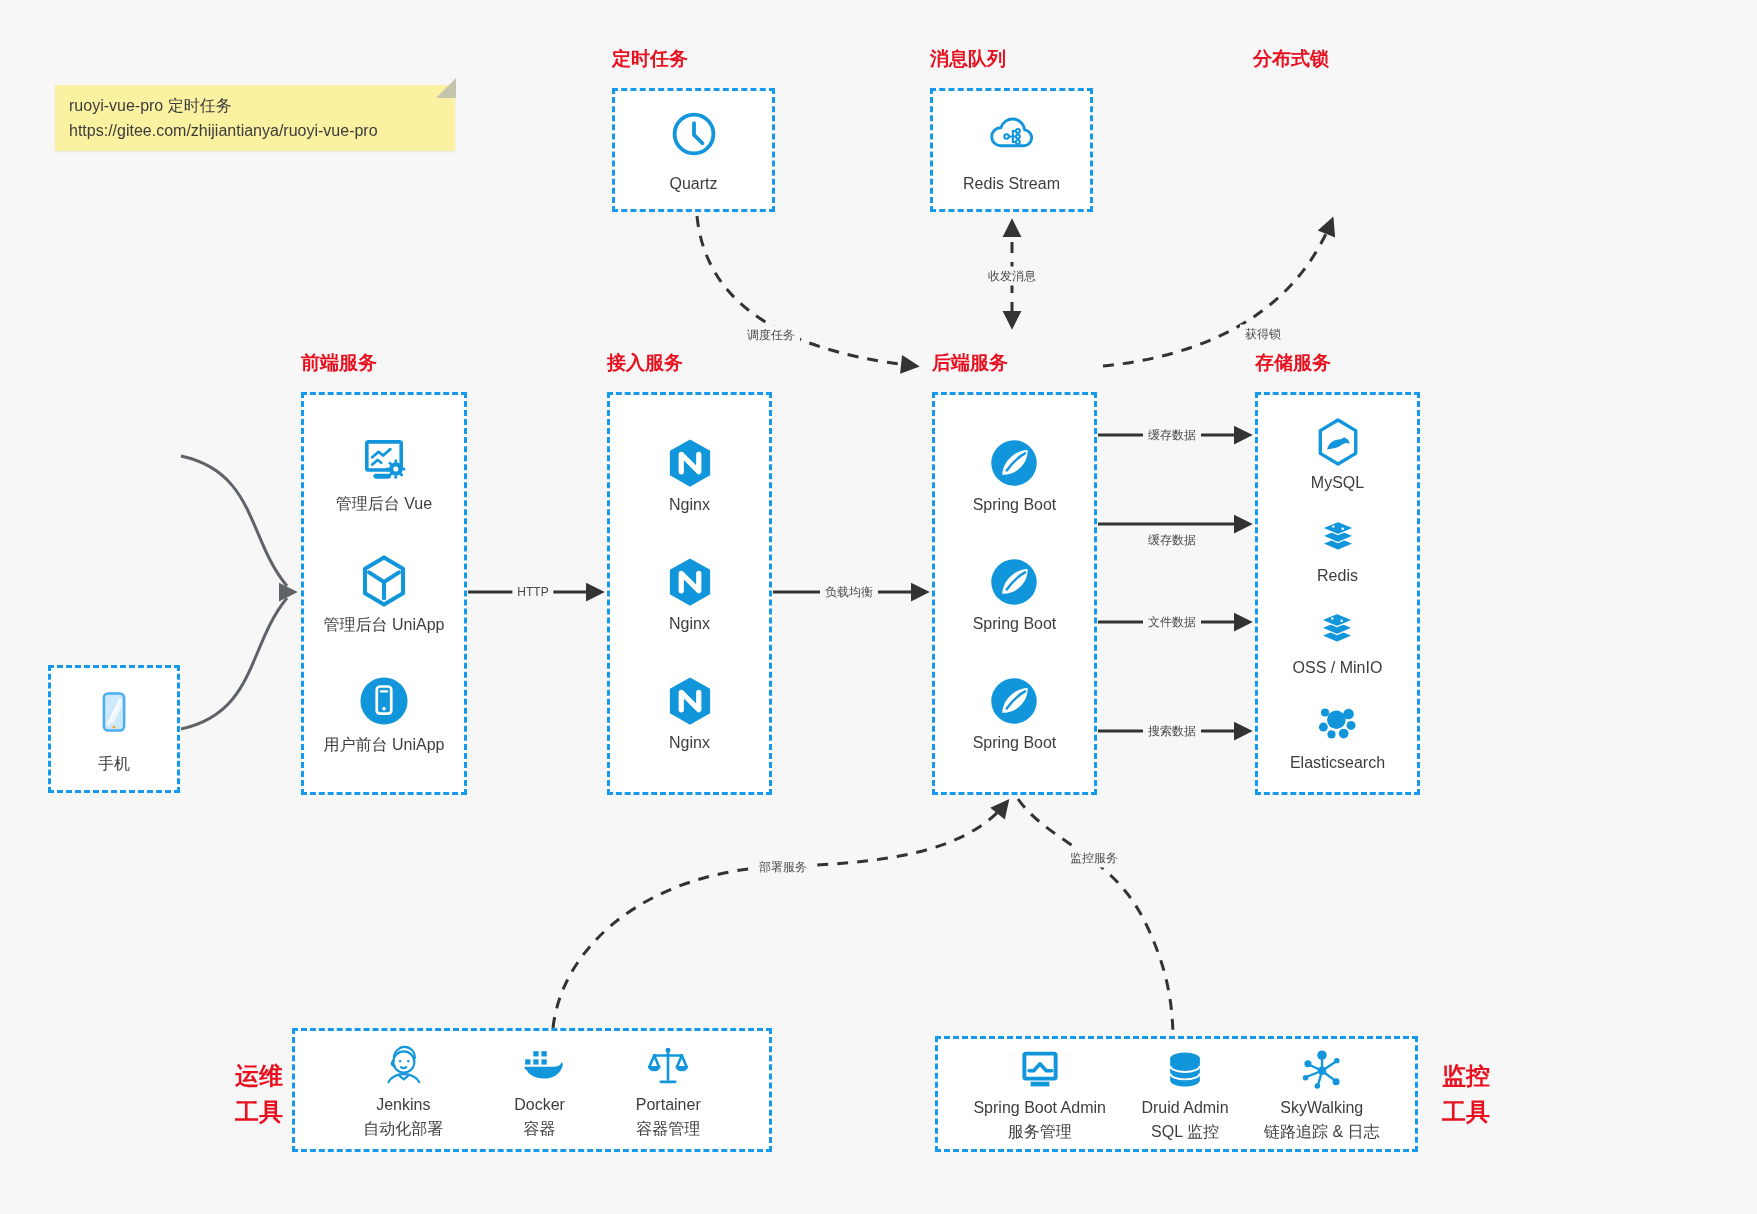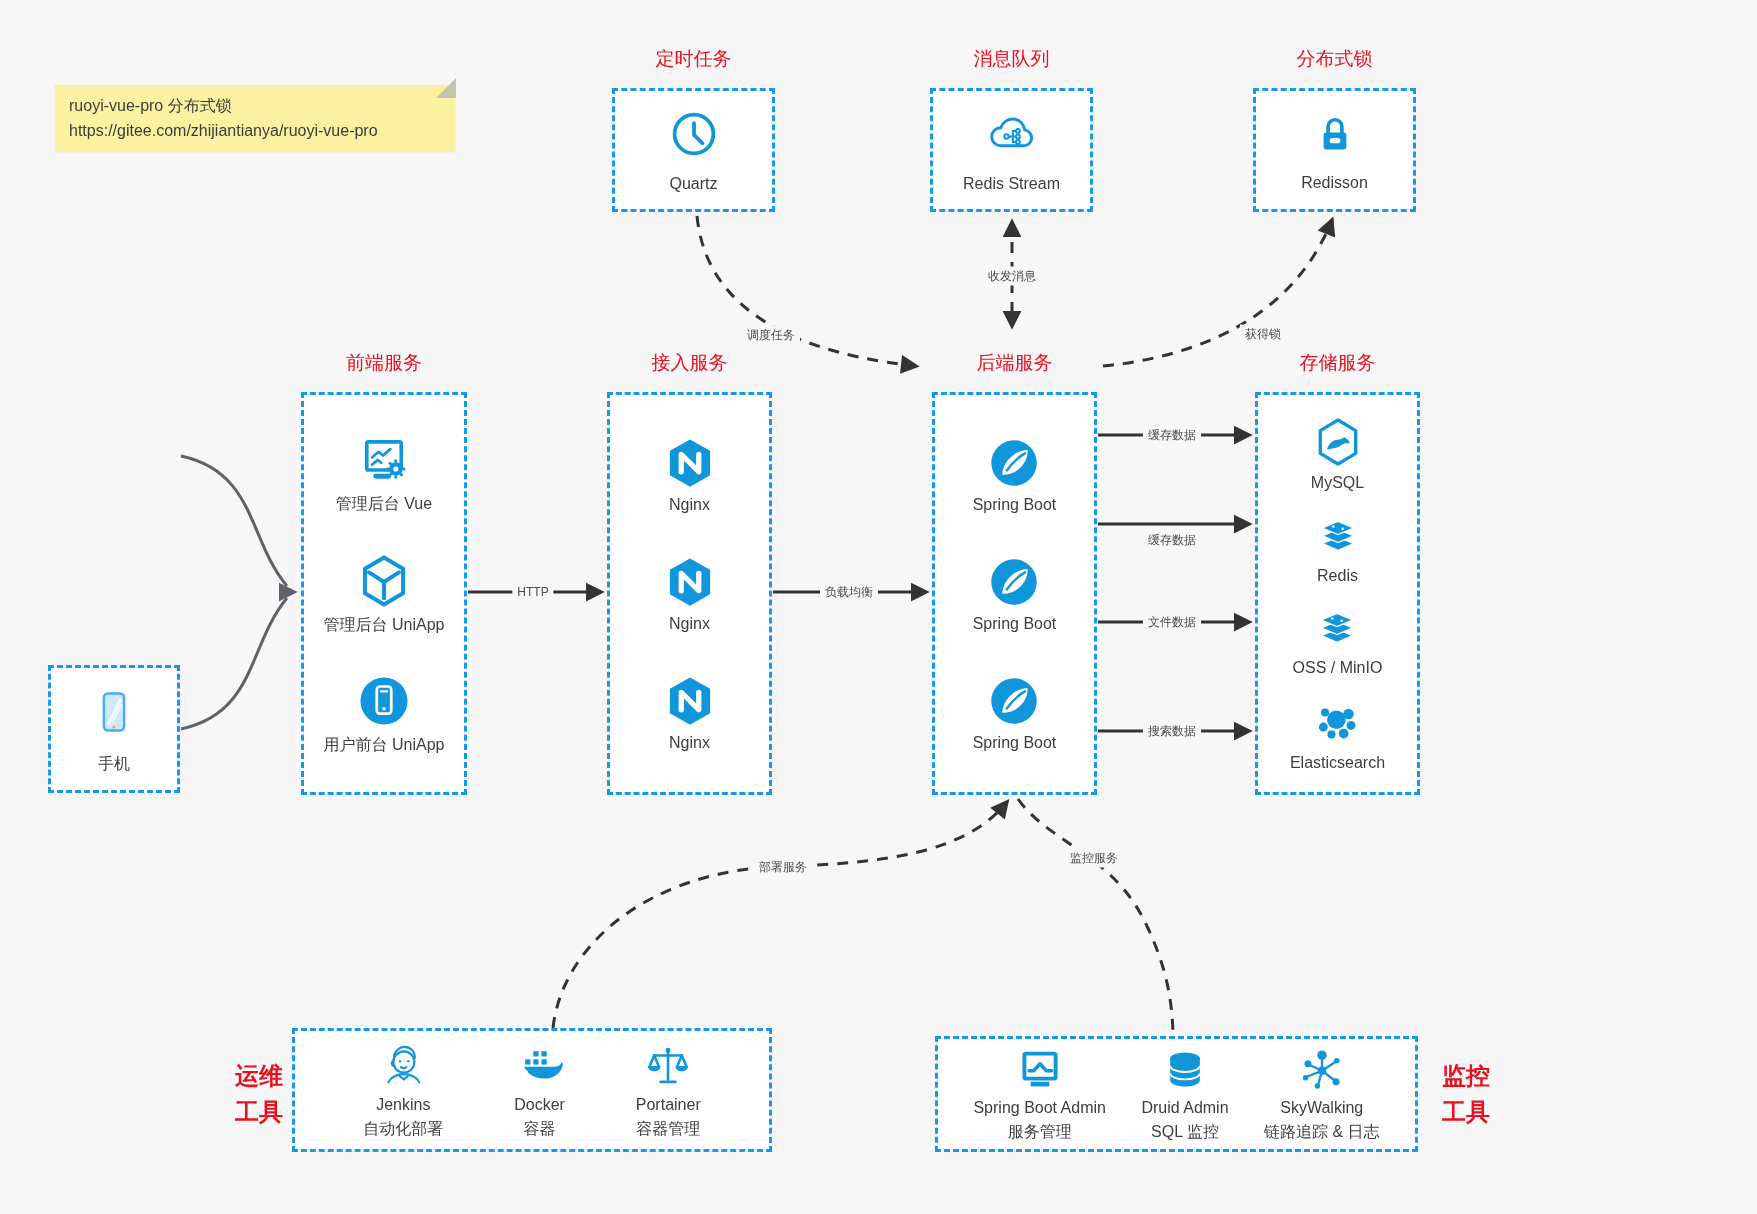--- a/index.html
+++ b/index.html
@@ -6,21 +6,21 @@
   body{font-family:"Liberation Sans","DejaVu Sans",sans-serif;}
   .canvas{position:relative;width:1757px;height:1214px;background:#f7f7f8;overflow:hidden;}
   svg.connectors{position:absolute;left:0;top:0;width:1757px;height:1214px;pointer-events:none;}
 
   .note{position:absolute;left:55px;top:85px;width:400px;height:66px;background:#fbf2a1;
         box-sizing:border-box;padding:9px 14px;font-size:16px;line-height:1.55;color:#3c3c3c;
         box-shadow:0 1px 2px rgba(0,0,0,0.08);}
   .note-fold{position:absolute;right:-1px;top:-7px;width:0;height:0;
         border-left:20px solid transparent;border-bottom:20px solid #c5c5ad;}
 
-  .red-title{position:absolute;color:#e8101e;font-weight:normal;font-size:19px;text-align:center;}
+  .red-title{position:absolute;color:#e8101e;font-weight:bold;font-size:19px;}
   .side-label{position:absolute;color:#e8101e;font-weight:bold;font-size:24px;text-align:center;line-height:1.5;}
 
   .box{position:absolute;background:#fff;border:3px dashed #1499ec;box-sizing:border-box;}
   .stack{display:flex;flex-direction:column;justify-content:space-evenly;align-items:center;height:100%;width:100%;}
   .center-stack{display:flex;flex-direction:column;justify-content:center;align-items:center;height:100%;width:100%;gap:14px;}
   .item{display:flex;flex-direction:column;align-items:center;gap:5px;}
   .label{font-size:16px;color:#3d3d3d;white-space:nowrap;}
 
   .tools-row{display:flex;justify-content:space-evenly;align-items:center;height:100%;width:100%;}
   .tool{display:flex;flex-direction:column;align-items:center;gap:3px;}
@@ -57,21 +57,21 @@
 
     <path d="M 697 216 C 704 287 758 349 916 366" fill="none" stroke="#333" stroke-width="3" stroke-dasharray="11 9" marker-end="url(#ah)"></path>
     <path d="M 1012 222 L 1012 326" fill="none" stroke="#333" stroke-width="3" stroke-dasharray="11 9" marker-start="url(#ah)" marker-end="url(#ah)"></path>
     <path d="M 1103 366 C 1195 357 1292 320 1332 220" fill="none" stroke="#333" stroke-width="3" stroke-dasharray="11 9" marker-end="url(#ah)"></path>
     <path d="M 553 1028 C 562 946 648 869 788 866 C 908 863 972 845 1007 802" fill="none" stroke="#333" stroke-width="3" stroke-dasharray="11 9" marker-end="url(#ah)"></path>
     <path d="M 1018 799 C 1050 844 1112 853 1146 924 C 1166 966 1172 998 1173 1034" fill="none" stroke="#333" stroke-width="3" stroke-dasharray="11 9"></path>
   </svg>
 
   <div class="note">
     <span class="note-fold"></span>
-    <div>ruoyi-vue-pro 分布式锁</div>
+    <div>ruoyi-vue-pro 定时任务</div>
     <div>https://gitee.com/zhijiantianya/ruoyi-vue-pro</div>
   </div>
 
   <div class="red-title" style="left:612px;top:46px;width:163px;">定时任务</div>
   <div class="box" style="left:612px;top:88px;width:163px;height:124px;">
     <div class="center-stack">
       <svg width="54" height="54" viewBox="0 0 64 64">
         <circle cx="32" cy="32" r="23" fill="none" stroke="#1296db" stroke-width="4.5"></circle>
         <path d="M32 19 L32 33 L42 43" fill="none" stroke="#1296db" stroke-width="4.5" stroke-linecap="round" stroke-linejoin="round"></path>
       </svg>
@@ -91,30 +91,20 @@
           <circle cx="39" cy="28.5" r="2.3"></circle>
           <circle cx="39" cy="35" r="2.3"></circle>
           <circle cx="39" cy="41.5" r="2.3"></circle>
         </g>
       </svg>
       <div class="label">Redis Stream</div>
     </div>
   </div>
 
   <div class="red-title" style="left:1253px;top:46px;width:163px;">分布式锁</div>
-  <div class="box" style="left:1253px;top:88px;width:163px;height:124px;">
-    <div class="center-stack">
-      <svg width="52" height="52" viewBox="0 0 64 64">
-        <path d="M23.5 31 v-8 a8.5 8.5 0 0 1 17 0 v8" fill="none" stroke="#1296db" stroke-width="4.5"></path>
-        <rect x="18" y="30" width="28" height="21" rx="3.5" fill="#1296db"></rect>
-        <rect x="25.5" y="37" width="13" height="6.5" rx="3.2" fill="#fff"></rect>
-      </svg>
-      <div class="label">Redisson</div>
-    </div>
-  </div>
 
 
   <div class="box" style="left:48px;top:665px;width:132px;height:128px;">
     <div class="center-stack">
       <svg width="54" height="56" viewBox="0 0 64 64">
         <rect x="20" y="10" width="24" height="44" rx="5" fill="#cde9fb" stroke="#49aef2" stroke-width="3"></rect>
         <path d="M25 47 L40 17" stroke="#ffffff" stroke-width="4" opacity="0.85"></path>
         <path d="M30 45 L41 23" stroke="#ffffff" stroke-width="2" opacity="0.85"></path>
         <circle cx="32" cy="50" r="1.6" fill="#f5a623"></circle>
       </svg>

